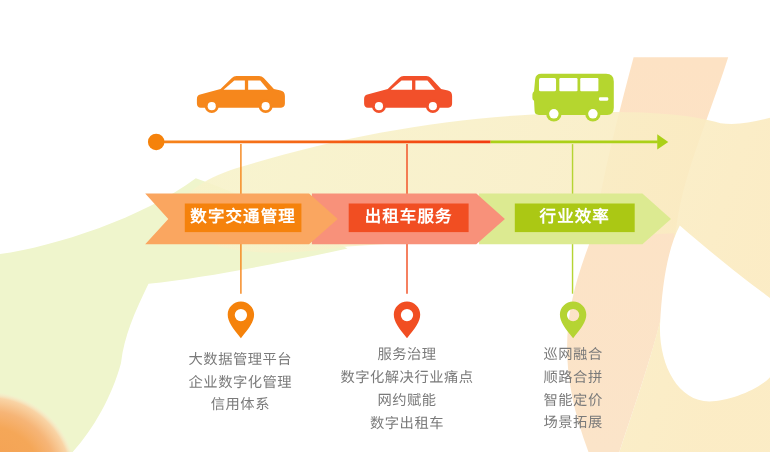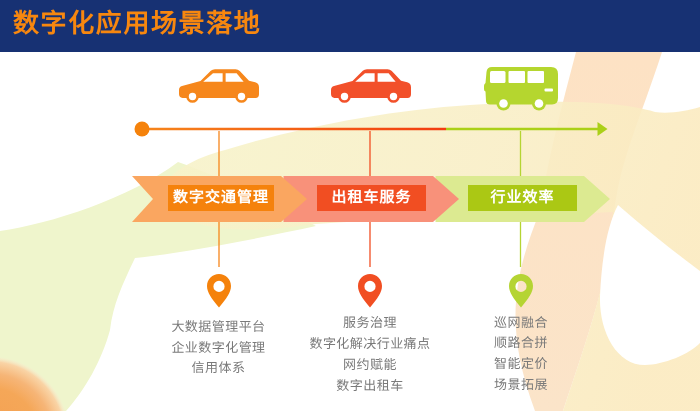--- a/index.html
+++ b/index.html
@@ -130,17 +130,13 @@
     <text x="370" y="368.5">网约赋能</text>
     <text x="370" y="389.5">数字出租车</text>
 
     <text x="521" y="326.5">巡网融合</text>
     <text x="521" y="347">顺路合拼</text>
     <text x="521" y="368">智能定价</text>
     <text x="521" y="388.5">场景拓展</text>
   </g>
 </svg>
 
-<div style="position:absolute;left:0;top:0;width:700px;height:52px;background:#173173;">
-  <div style="position:absolute;left:13px;top:2px;font-size:26px;font-weight:bold;
-              color:#f7870f;letter-spacing:1.6px;">数字化应用场景落地</div>
-</div>
 </div>
 
 </body></html>

